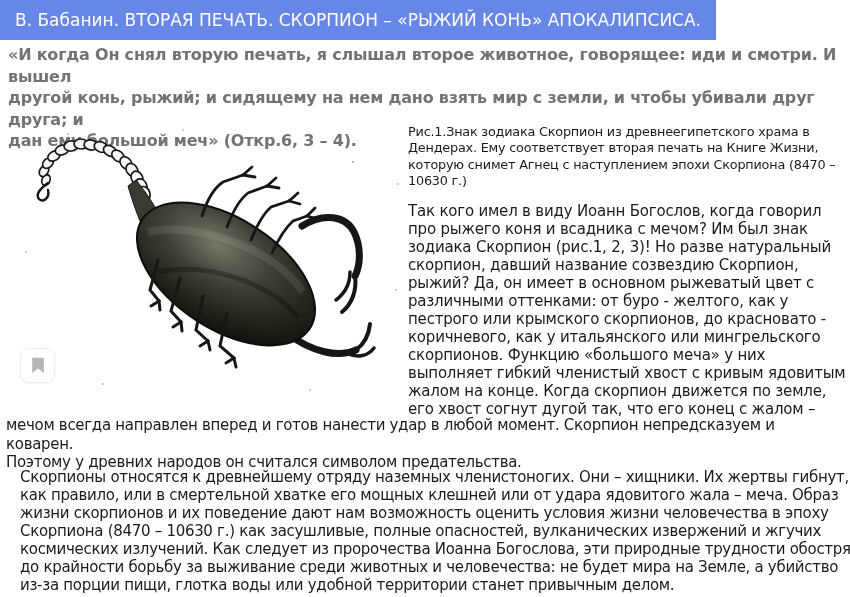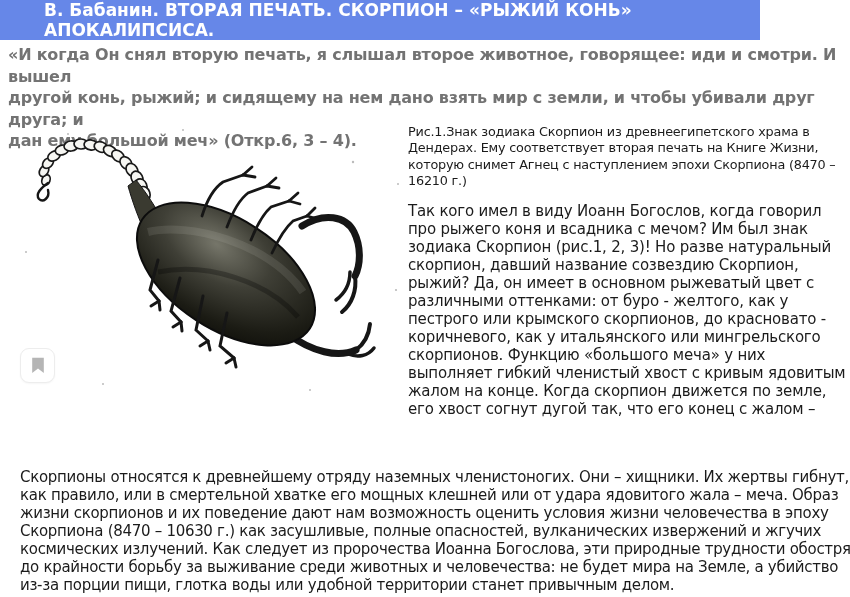--- a/index.html
+++ b/index.html
@@ -14,21 +14,21 @@
     width:850px;height:597px;overflow:hidden;background:var(--page-bg);
     font-family:"DejaVu Sans","Liberation Sans",sans-serif;
     color:var(--body-text);
   }
   .page{position:relative;width:850px;height:597px;background:var(--page-bg);}
 
   .banner{
     position:absolute;left:0;top:0;width:716px;height:40px;
     background:var(--banner-bg);color:var(--banner-text);
     display:flex;align-items:center;justify-content:center;
-    font-size:17px;font-weight:bold;letter-spacing:0;padding-left:44px;
+    font-size:17px;font-weight:normal;letter-spacing:0;
   }
 
   .quote{
     position:absolute;left:8px;top:44px;width:838px;margin:0;
     font-size:16px;font-weight:bold;line-height:21.5px;letter-spacing:-0.2px;
     color:#737373;white-space:pre-line;
   }
 
   .figure{position:absolute;left:8px;top:122px;width:396px;height:294px;}
   .figure svg.scorpion{display:block;width:396px;height:294px;}
@@ -164,35 +164,37 @@
       <svg width="14" height="17" viewBox="0 0 14 17" aria-hidden="true">
         <path d="M1.2,0.8 H12.8 V16 L7,11.4 L1.2,16 Z" fill="var(--bookmark-icon-color)"></path>
       </svg>
     </button>
   </figure>
 
   <div class="right-col">
     <p class="caption">Рис.1.Знак зодиака Скорпион из древнеегипетского храма в
 Дендерах. Ему соответствует вторая печать на Книге Жизни,
 которую снимет Агнец с наступлением эпохи Скорпиона (8470 –
-16210 г.)</p>
+10630 г.)</p>
     <p class="para">Так кого имел в виду Иоанн Богослов, когда говорил
 про рыжего коня и всадника с мечом? Им был знак
 зодиака Скорпион (рис.1, 2, 3)! Но разве натуральный
 скорпион, давший название созвездию Скорпион,
 рыжий? Да, он имеет в основном рыжеватый цвет с
 различными оттенками: от буро - желтого, как у
 пестрого или крымского скорпионов, до красновато -
 коричневого, как у итальянского или мингрельского
 скорпионов. Функцию «большого меча» у них
 выполняет гибкий членистый хвост с кривым ядовитым
 жалом на конце. Когда скорпион движется по земле,
 его хвост согнут дугой так, что его конец с жалом –</p>
   </div>
 
+  <p class="para cont">мечом всегда направлен вперед и готов нанести удар в любой момент. Скорпион непредсказуем и коварен.
+Поэтому у древних народов он считался символом предательства.</p>
 
   <p class="para final">Скорпионы относятся к древнейшему отряду наземных членистоногих. Они – хищники. Их жертвы гибнут,
 как правило, или в смертельной хватке его мощных клешней или от удара ядовитого жала – меча. Образ
 жизни скорпионов и их поведение дают нам возможность оценить условия жизни человечества в эпоху
 Скорпиона (8470 – 10630 г.) как засушливые, полные опасностей, вулканических извержений и жгучих
 космических излучений. Как следует из пророчества Иоанна Богослова, эти природные трудности обострят
 до крайности борьбу за выживание среди животных и человечества: не будет мира на Земле, а убийство
 из-за порции пищи, глотка воды или удобной территории станет привычным делом.</p>
 
 </div>

